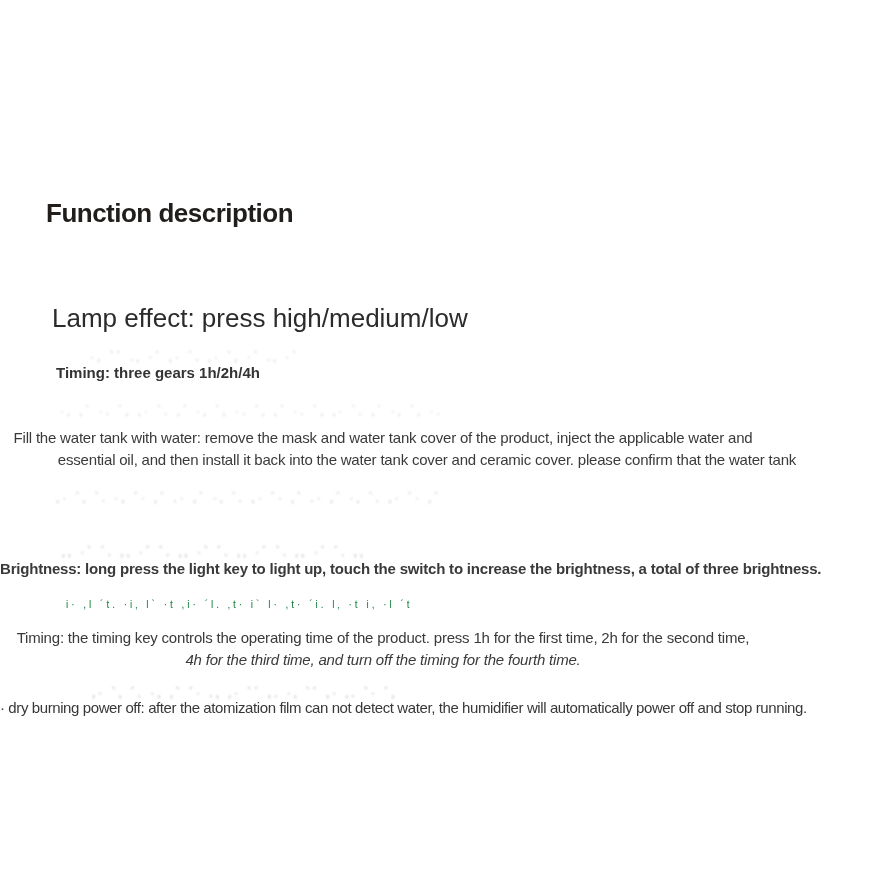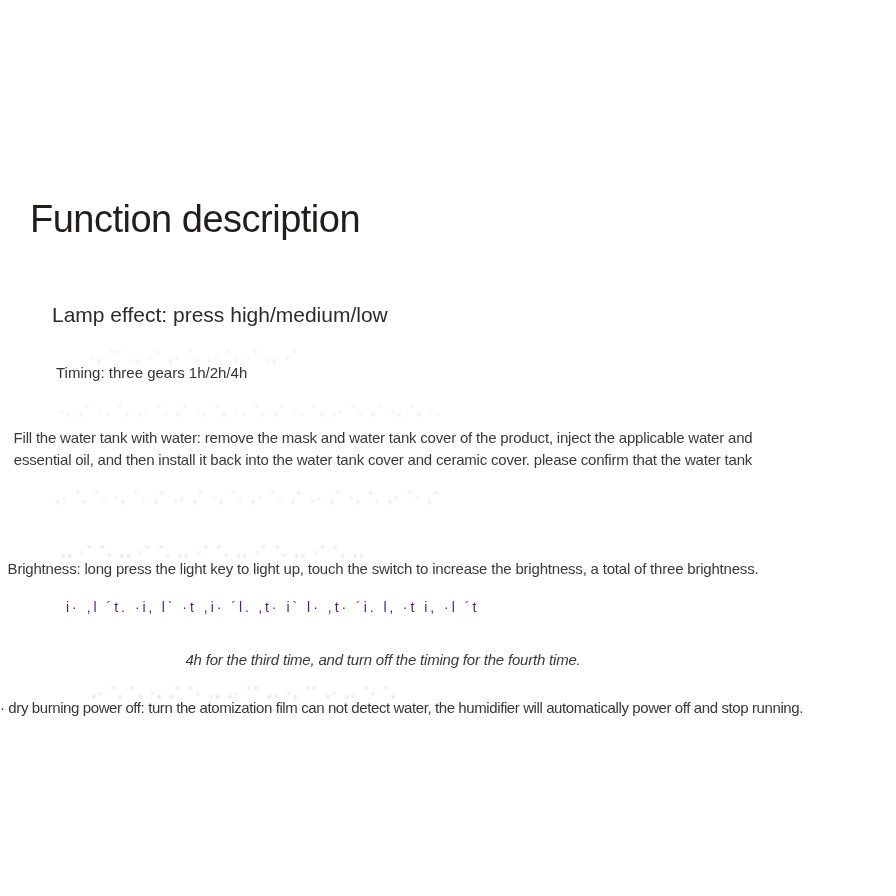--- a/index.html
+++ b/index.html
@@ -17,77 +17,78 @@
   }
   .abs { position: absolute; }
   .centered {
     left: 0;
     width: 766px;
     text-align: center;
     white-space: nowrap;
   }
   .page-title {
     top: 198px;
-    left: 30px;
-    font-size: 38px;
-    font-weight: 400;
+    left: 46px;
+    font-size: 26px;
+    font-weight: 700;
     letter-spacing: -0.5px;
     color: #201d1b;
     white-space: nowrap;
   }
   .lamp-effect {
     top: 303px;
     left: 52px;
-    font-size: 21px;
+    font-size: 26px;
     color: #2b2b2b;
     white-space: nowrap;
   }
   .timing-gears {
     top: 364px;
     left: 56px;
     font-size: 15px;
     color: #343434;
     white-space: nowrap;
+    font-weight: bold;
   }
   .body-line {
     font-size: 15px;
     letter-spacing: -0.2px;
     color: #3a3a3a;
   }
   .fill-1 { top: 429px; }
-  .fill-2 { top: 451px; }
+  .fill-2 { top: 451px; margin-left: 44px; }
   .fill-3 { top: 473px; }
   .spray-line {
     top: 503px;
     font-size: 13.5px;
     letter-spacing: -0.2px;
     color: #3e3e3e;
   }
-  .brightness-line { top: 560px; }
+  .brightness-line { top: 560px; font-weight: bold; }
   .timing-1 { top: 629px; }
   .timing-2 { top: 651px; font-style: italic; }
   .dry-burning {
     top: 699px;
     font-size: 15px;
     letter-spacing: -0.4px;
     color: #383838;
   }
   
   .ghost {
     font-size: 12px;
     letter-spacing: 3px;
     white-space: nowrap;
     filter: blur(1.1px);
     user-select: none;
   }
   .ghost-1 { top: 350px; left: 90px;  color: #c3c0bb; }
   .ghost-2 { top: 404px; left: 60px;  color: #cbc8c4; }
   .ghost-3 { top: 491px; left: 56px;  color: #b9b6b1; }
   .ghost-4 { top: 545px; left: 62px;  color: #a9a59f; filter: blur(0.9px); }
-  .ghost-5 { top: 599px; left: 66px;  color: #4c1d95; filter: blur(0.7px); font-size: 14px; }
+  .ghost-5 { top: 599px; left: 66px;  color: #15803d; filter: blur(0.7px); font-size: 10px; }
   .ghost-6 { top: 686px; left: 92px;  color: #a5a19b; filter: blur(0.9px); }
 </style>
 </head>
 <body>
 
 <div class="page">
 
   <div class="abs page-title">Function description</div>
 
   <div class="abs lamp-effect">Lamp effect: press high/medium/low</div>
@@ -105,20 +106,21 @@
 
   <div class="abs ghost ghost-3">,· ´‚ `. ·, ´· ‚` .· ,´ ·‚ `. ,· ´· ‚` .· ,´ ·‚ `. ,· ´· ‚`</div>
 
 
   <div class="abs ghost ghost-4">‚, ·` ´. ,‚ ·´ `. ‚, ·` ´. ,‚ ·´ `. ‚, ·` ´. ,‚</div>
 
   <div class="abs centered body-line brightness-line">Brightness: long press the light key to light up, touch the switch to increase the brightness, a total of three brightness.</div>
 
   <div class="abs ghost ghost-5">i· ,l ´t. ·i‚ l` ·t ,i· ´l. ‚t· i` l· ,t· ´i. l‚ ·t  i, ·l ´t</div>
 
+  <div class="abs centered body-line timing-1">Timing: the timing key controls the operating time of the product. press 1h for the first time, 2h for the second time,</div>
 
   <div class="abs centered body-line timing-2">4h for the third time, and turn off the timing for the fourth time.</div>
 
   <div class="abs ghost ghost-6">,· `‚ ´. ·, ‚` ´· ., ‚· `´ ,. ·‚ `´ ,· ‚. `· ´,</div>
 
-  <div class="abs centered dry-burning">· dry burning power off: turn the atomization film can not detect water, the humidifier will automatically power off and stop running.</div>
+  <div class="abs centered dry-burning">· dry burning power off: after the atomization film can not detect water, the humidifier will automatically power off and stop running.</div>
 
 </div>
 
 </body></html>

